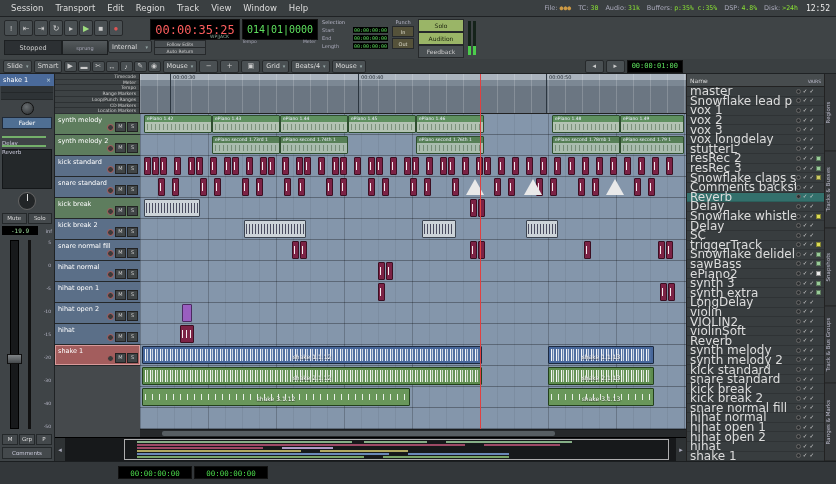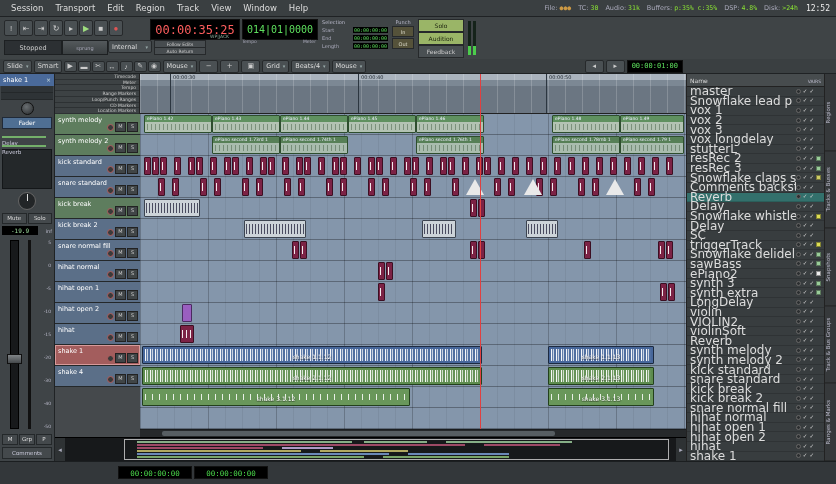--- a/index.html
+++ b/index.html
@@ -441,28 +441,20 @@
           </span>
         </div>
         <div class="theader tsel" style="background: rgb(163, 93, 93);">
           <span class="tname">shake 1</span>
           <span class="tctrls">
             <span class="recbtn"></span>
             <span class="small-btn">M</span>
             <span class="small-btn">S</span>
           </span>
         </div>
-        <div class="theader" style="background: rgb(91, 111, 136);">
-          <span class="tname">shake 4</span>
-          <span class="tctrls">
-            <span class="recbtn"></span>
-            <span class="small-btn">M</span>
-            <span class="small-btn">S</span>
-          </span>
-        </div>
       </div>
     <div id="canvas">
       <div id="canvas-rows">
           <div class="crow">
             <div class="reg reg-g" style="left: 4px; width: 68px;">
               <div class="rtitle">ePiano 1.42</div>
             </div>
             <div class="reg reg-g" style="left: 72px; width: 68px;">
               <div class="rtitle">ePiano 1.43</div>
             </div>

